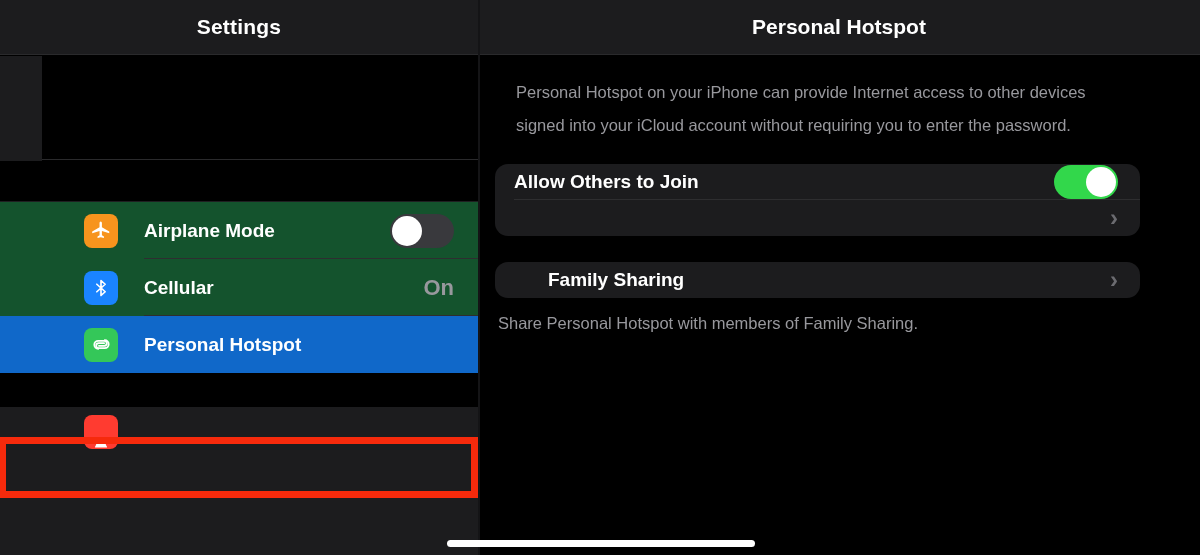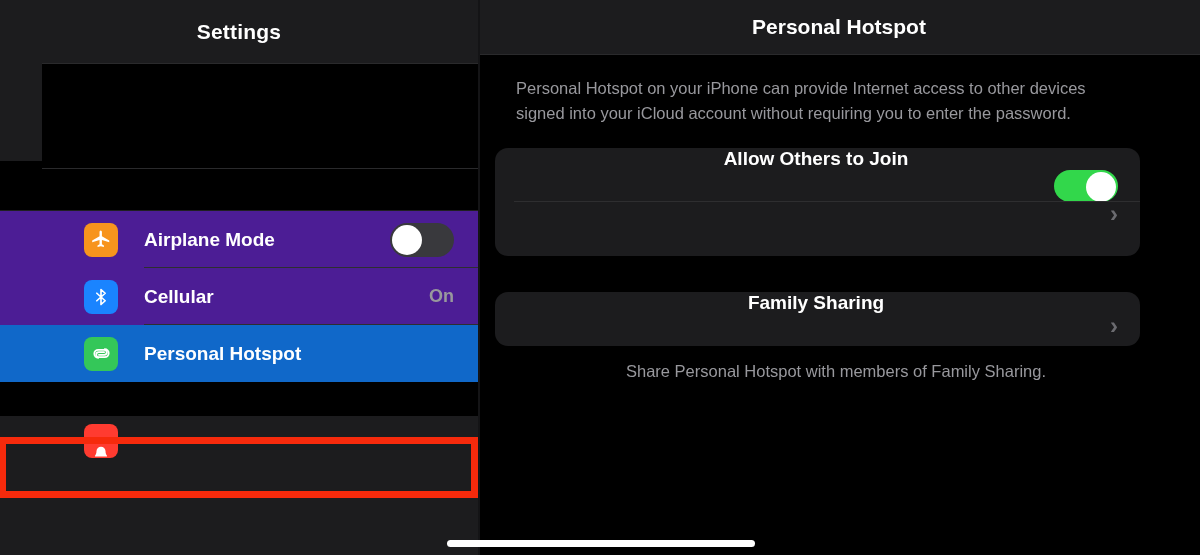--- a/index.html
+++ b/index.html
@@ -17,21 +17,21 @@
   }
 
   
   #sidebar{
     position:relative;
     width:478px; height:555px;
     background:#000;
     flex:0 0 478px;
   }
   .side-header{
-    height:64px;
+    height:55px;
     background:#1c1c1e;
     display:flex; align-items:center; justify-content:center;
     border-bottom:1px solid #2a2a2c;
   }
   .side-header .title{
     color:#fff; font-size:21px; font-weight:bold; letter-spacing:.2px;
   }
   .blank-block{
     margin-left:42px;
     height:105px;
@@ -40,21 +40,21 @@
   }
   .left-rail{
     position:absolute; left:0; top:56px; width:42px; height:105px;
     background:#1c1c1e;
   }
   .gap-block{
     height:42px; background:#000;
     border-bottom:1px solid #1f1f21;
   }
   .rows{
-    background:#4c1d95;
+    background:#14532d;
   }
   .row{
     position:relative;
     height:57px;
     display:flex; align-items:center;
     padding-left:84px; padding-right:24px;
   }
   .row .sep{
     position:absolute; left:144px; right:0; bottom:0; height:1px;
     background:#2e2e30;
@@ -63,21 +63,21 @@
     position:absolute; left:84px; top:50%;
     transform:translateY(-50%);
     width:34px; height:34px; border-radius:8px;
     display:flex; align-items:center; justify-content:center;
   }
   .row .label{
     margin-left:60px;
     color:#fff; font-size:19px; font-weight:bold;
   }
   .row .value{
-    margin-left:auto; color:#98989d; font-size:18px; font-weight:bold;
+    margin-left:auto; color:#98989d; font-size:22px; font-weight:bold;
   }
 
   
   .tgl{
     margin-left:auto;
     position:relative;
     width:64px; height:34px; border-radius:17px;
     background:#39393d;
   }
   .tgl .knob{
@@ -129,57 +129,56 @@
     height:55px; background:#1c1c1e;
     display:flex; align-items:center; justify-content:center;
     border-bottom:1px solid #2a2a2c;
   }
   .detail-header .title{
     color:#fff; font-size:21px; font-weight:bold;
   }
   .blurb{
     color:#98989d;
     font-size:16.5px;
-    line-height:25px;
+    line-height:33px;
     padding:21px 26px 0 38px;
     max-width:650px;
   }
   .blurb.mid{
     padding-top:28px;
   }
   .card{
     margin:22px 60px 0 17px;
     background:#1c1c1e;
     border-radius:13px;
     overflow:hidden;
   }
   .card-row{
     position:relative;
     height:48px;
     display:flex; align-items:center;
     padding:0 22px 0 19px;
   }
-  .card-row.tall{ height:54px;flex-direction:column; }
+  .card-row.tall{ height:36px; }
   .card-row .c-label{
     color:#fff; font-size:19px; font-weight:bold;
   }
   .card-row .c-sep{
     position:absolute; left:19px; right:0; bottom:0; height:1px;
     background:#2e2e30;
   }
   .chev{
     margin-left:auto;
     color:#6b6b70; font-size:24px; font-weight:bold; line-height:1;
   }
   .footnote{
     color:#98989d;
     font-size:16.5px;
     line-height:24px;
     padding:13px 26px 0 20px;
-    text-align:center;
   }
 
   
   #home-indicator{
     position:absolute;
     left:447px; bottom:8px;
     width:308px; height:7px;
     border-radius:4px;
     background:#fff;
     z-index:6;
@@ -272,21 +271,21 @@
           <div class="knob"></div>
         </div>
         <div class="c-sep"></div>
       </div>
       <div class="card-row tall">
         <div class="chev">›</div>
       </div>
     </div>
 
 
-    <div class="card" style="margin-top:36px;">
+    <div class="card" style="margin-top:26px;padding-left:34px;">
       <div class="card-row tall">
         <div class="c-label">Family Sharing</div>
         <div class="chev">›</div>
       </div>
     </div>
 
     <div class="footnote">Share Personal Hotspot with members of Family Sharing.</div>
   </div>
 
   <div id="home-indicator"></div>

